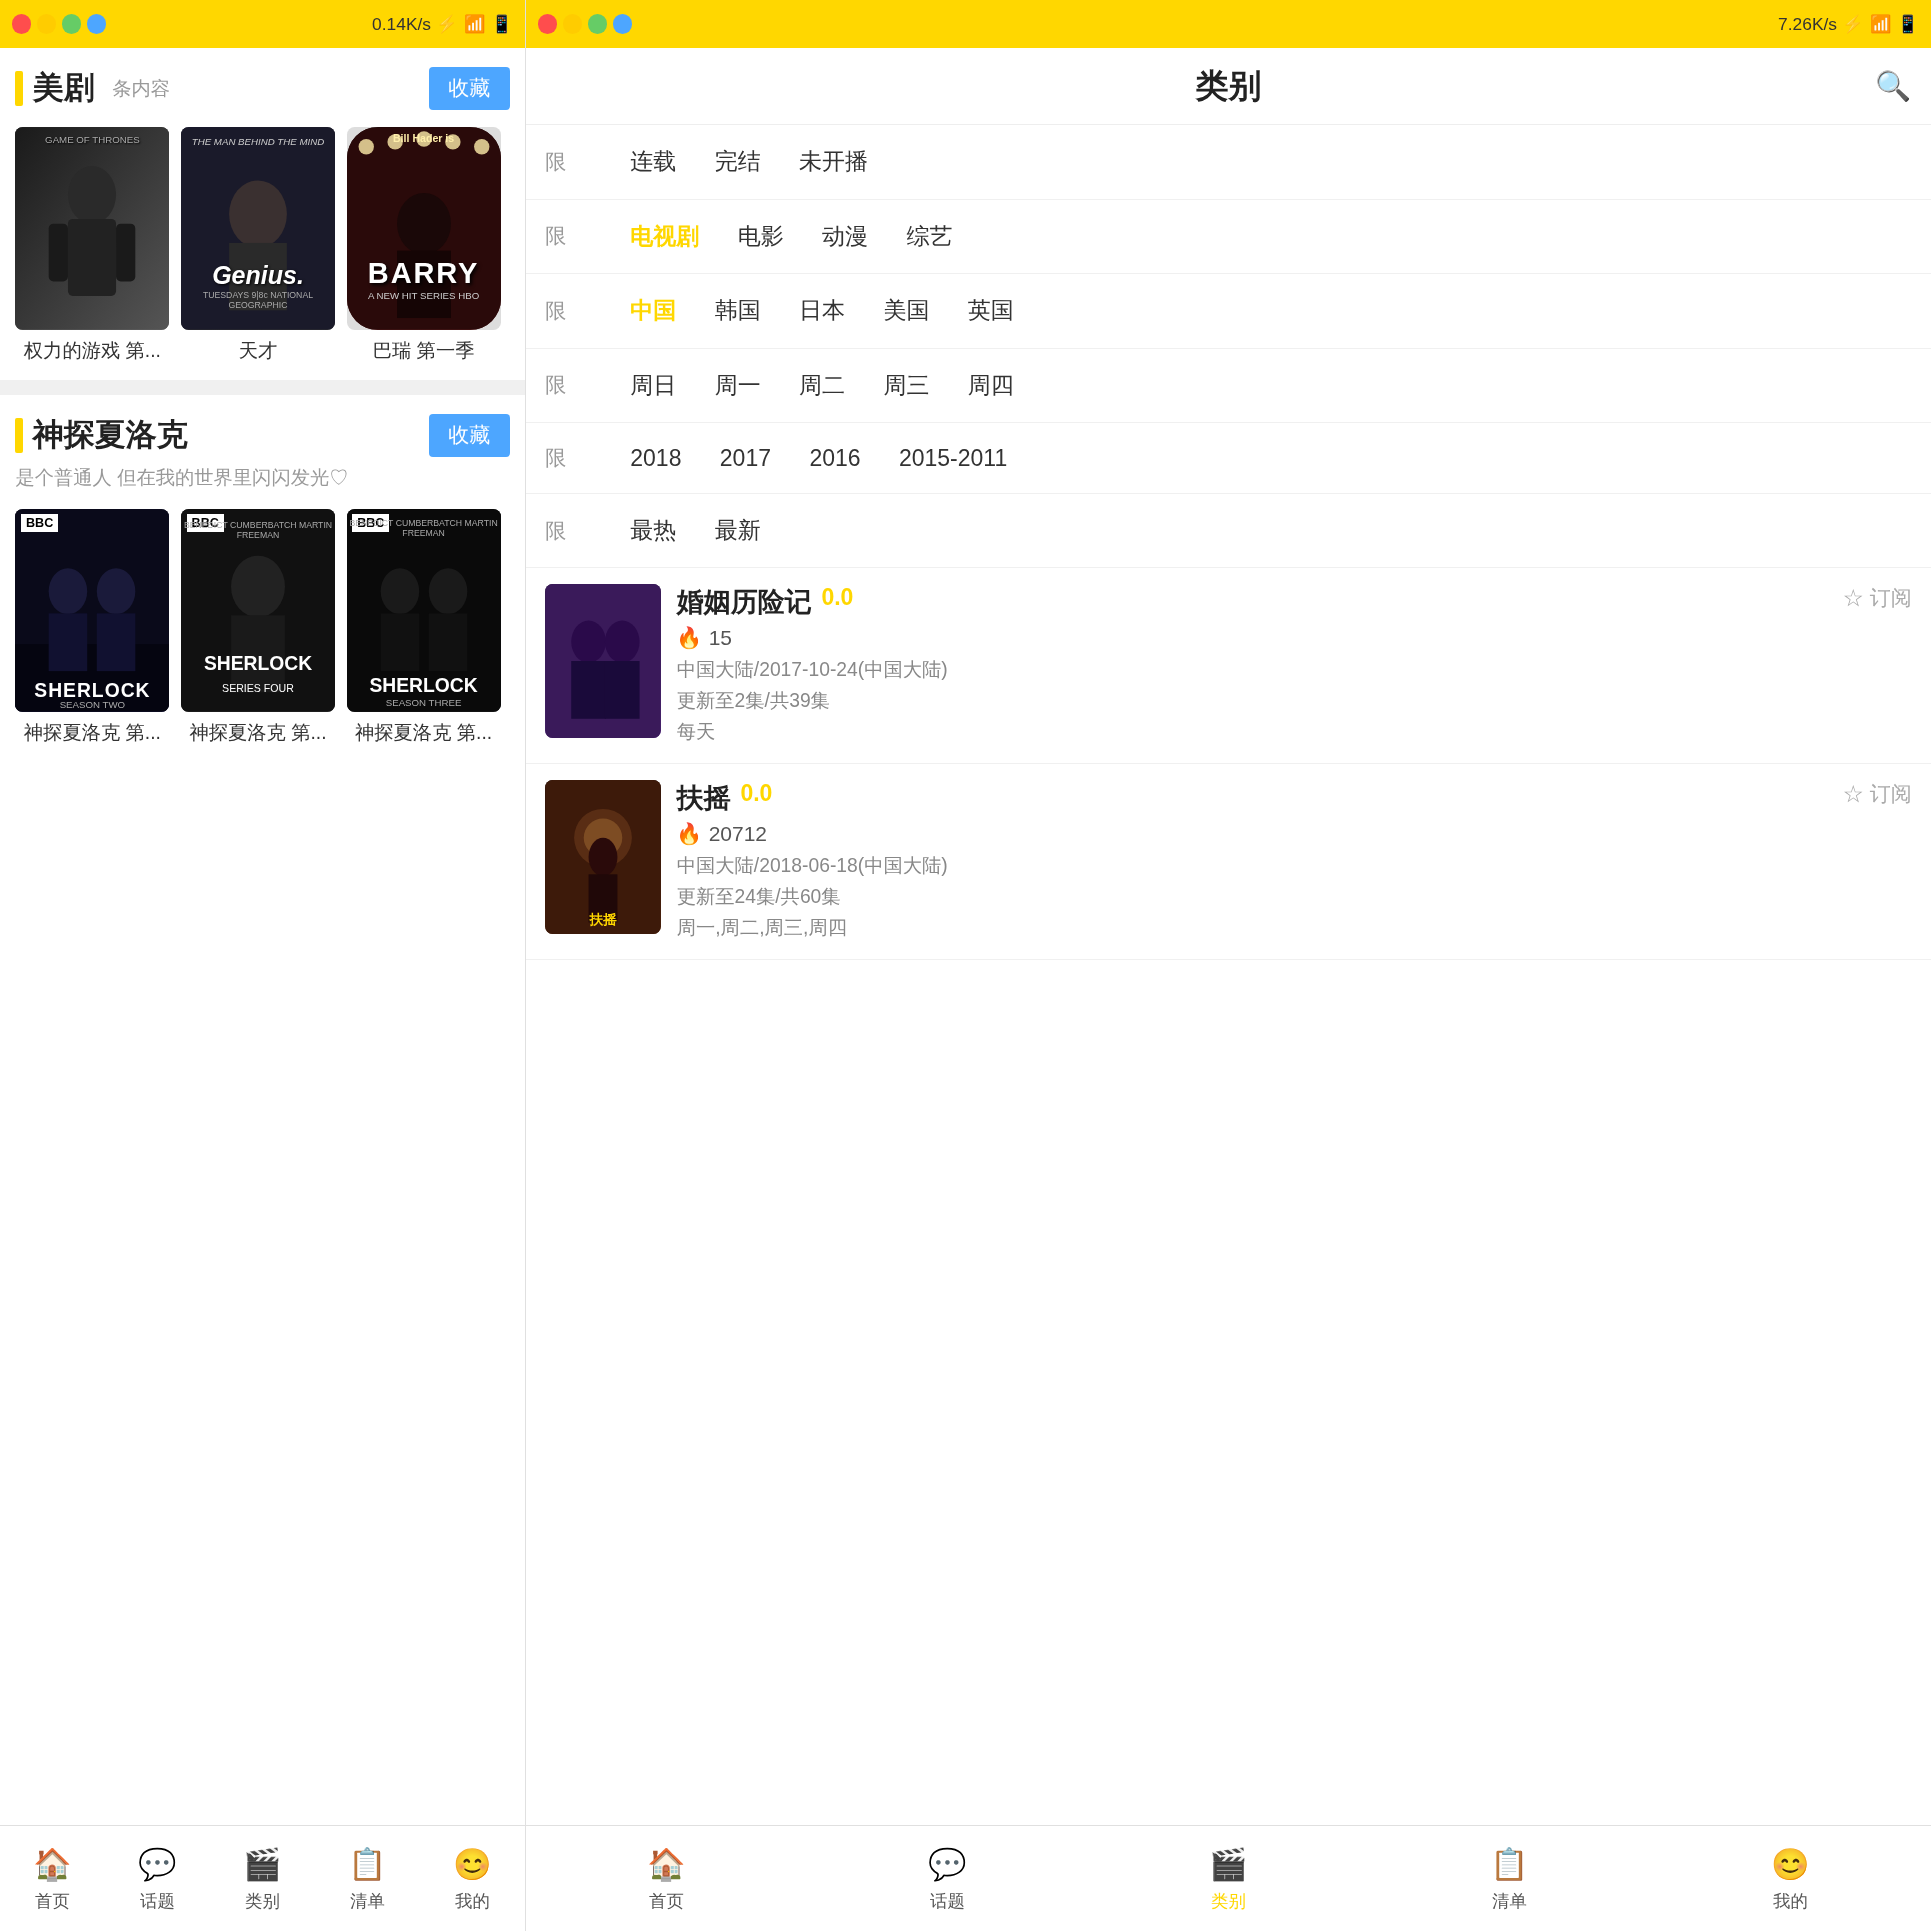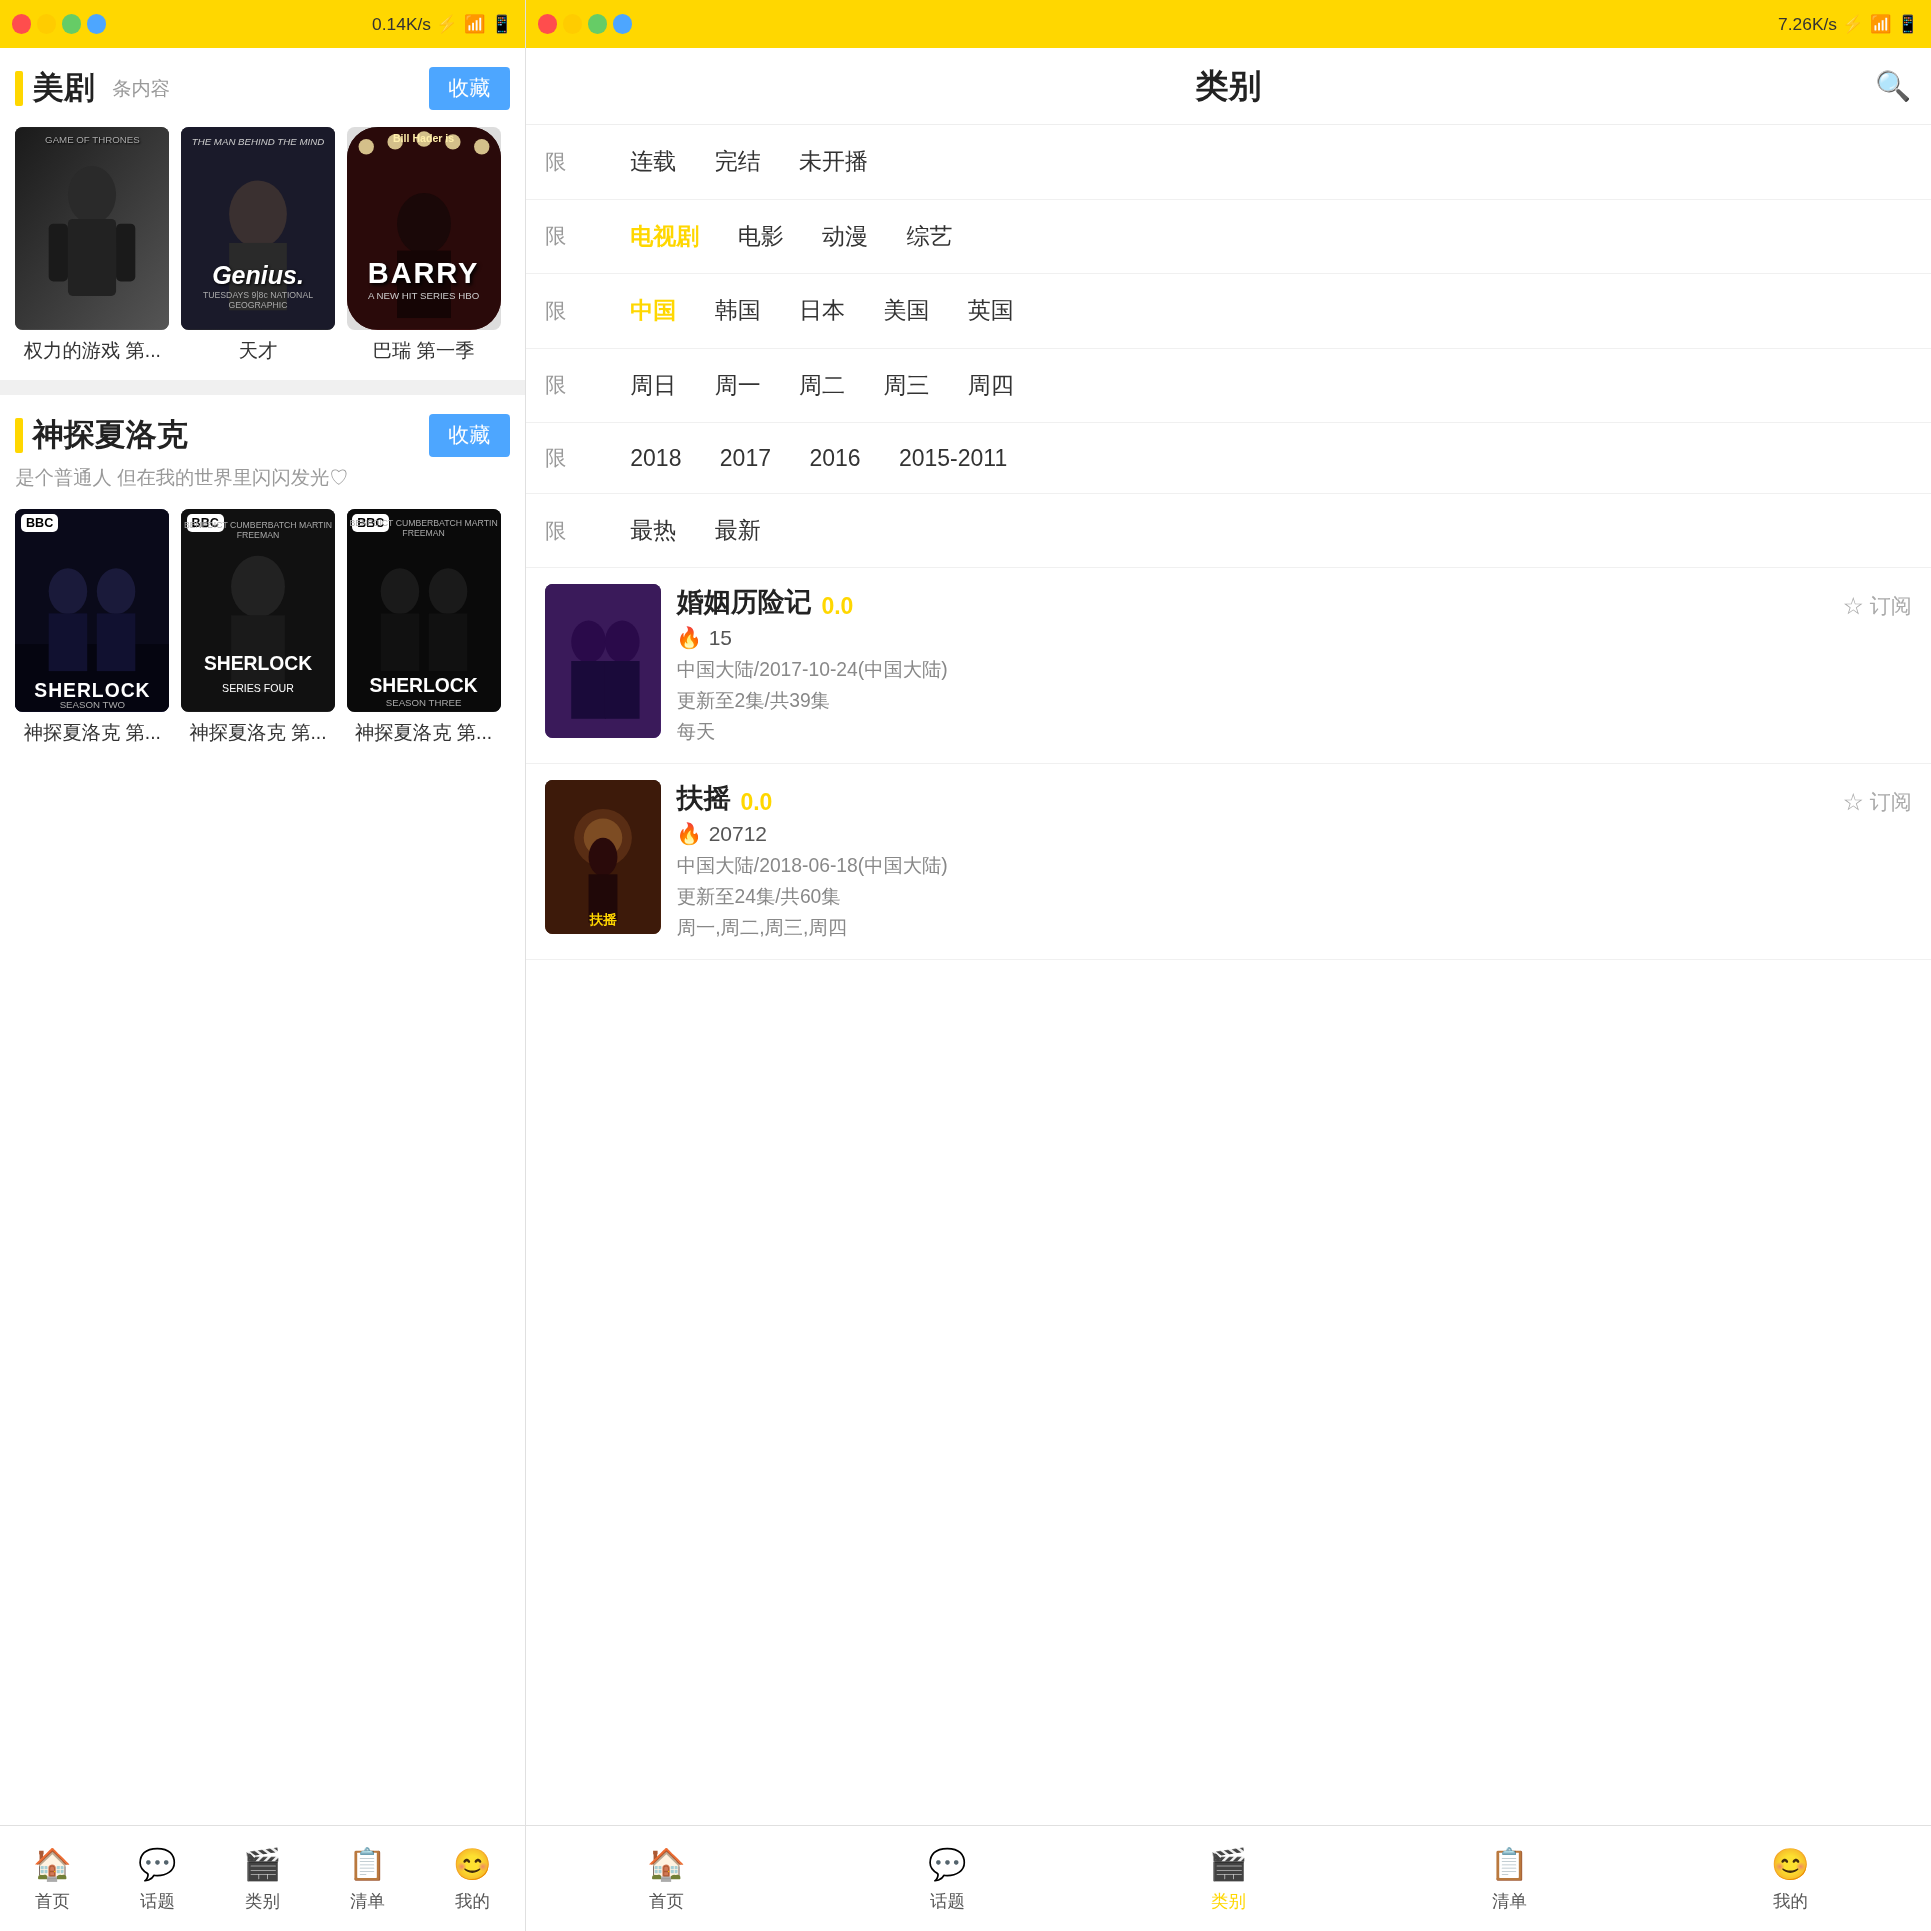--- a/index.html
+++ b/index.html
@@ -199,21 +199,21 @@
       height: 100%;
     }
     .list-info {
       flex: 1;
       display: flex;
       flex-direction: column;
       gap: 5.8px;
     }
     .list-title-row {
       display: flex;
-      align-items: flex-end;
+      align-items: flex-start;
       gap: 9.7px;
     }
     .list-title {
       font-size: 27px;
       font-weight: 700;
       color: #222;
     }
     .list-score {
       font-size: 23px;
       font-weight: 700;
@@ -288,21 +288,21 @@
     
     .bbc-badge {
       position: absolute;
       top: 5.8px;
       left: 5.8px;
       background: #fff;
       color: #000;
       font-size: 12.6px;
       font-weight: 900;
       padding: 1.9px 4.8px;
-      border-radius: 5px;
+      border-radius: 0;
     }
 
     
     .dot { width: 19.3px; height: 19.3px; border-radius: 50%; display: inline-block; }
     .dot-red { background: #ff4d4d; }
     .dot-yellow { background: #ffcc00; }
     .dot-green { background: #66cc66; }
     .dot-blue { background: #4da6ff; }
 
     

